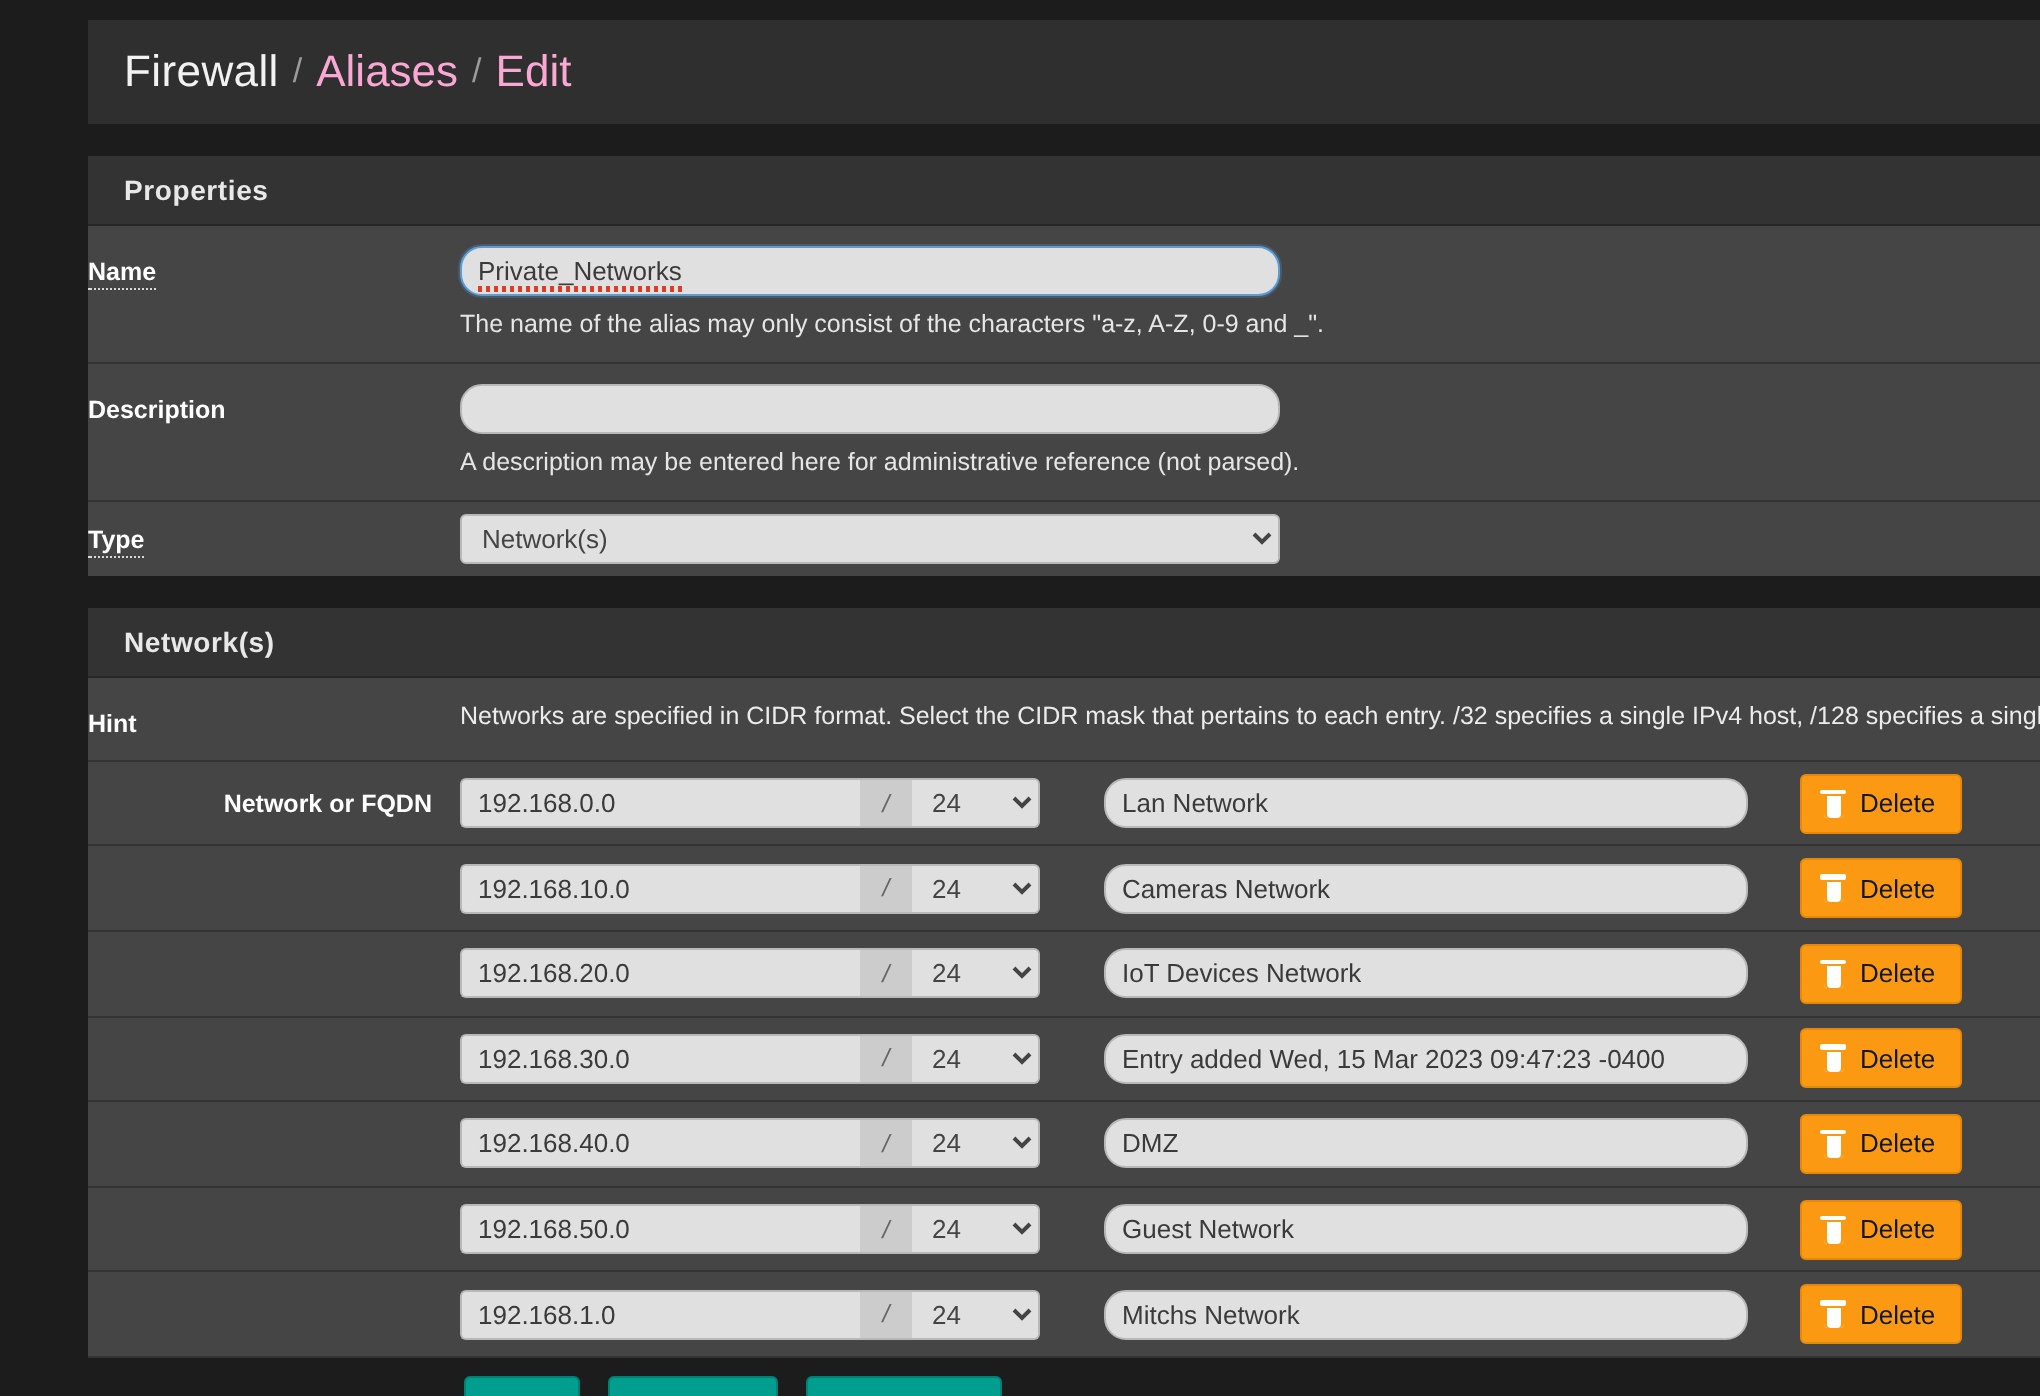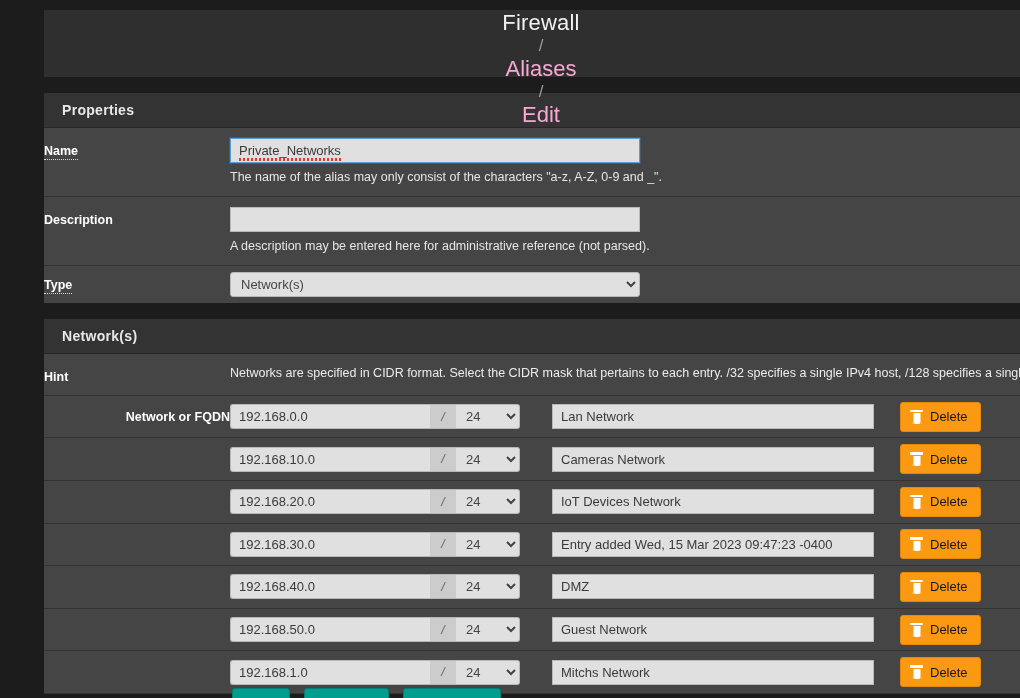--- a/index.html
+++ b/index.html
@@ -23,26 +23,25 @@
   .content-wrap {
     position: absolute;
     left: 44px;
     top: 10px;
     width: 1000px;
   }
 
   
   .breadcrumb-bar {
     background: #2f2f2f;
-    height: 67px;
+    height: 52px;
     display: flex;
     align-items: center;
     padding: 0 0 0 18px;
     width: 976px;
-    flex-direction: column;
   }
   .bc-title {
     color: #f2f2f2;
     font-size: 22px;
     font-weight: 400;
     letter-spacing: .2px;
   }
   .bc-sep {
     color: #9b9b9b;
     font-size: 17px;
@@ -91,21 +90,21 @@
   }
   .lbl .dotted {
     border-bottom: 1px dotted #d8d8d8;
     padding-bottom: 1px;
   }
   .field { flex: 1 1 auto; padding-right: 10px; }
 
   .txt-input {
     background: #e0e0e0;
     border: 1px solid #b8b8b8;
-    border-radius: 0;
+    border-radius: 11px;
     color: #3a3a3a;
     font-family: "Liberation Sans", sans-serif;
     font-size: 13px;
     padding: 4px 8px;
     height: 25px;
     outline: none;
   }
   .name-input {
     width: 410px;
     border: 1px solid #5b9dd9;
@@ -156,21 +155,21 @@
     align-items: center;
     border-bottom: 1px solid #333333;
     background: #454545;
     height: 42.6px;
     padding: 0;
   }
   .net-lbl {
     width: 186px;
     flex: 0 0 186px;
     text-align: right;
-    padding-right: 0;
+    padding-right: 14px;
     color: #ffffff;
     font-size: 12.5px;
     font-weight: bold;
   }
   .input-group { display: flex; align-items: stretch; }
   .ip-input {
     width: 200px;
     border-radius: 3px 0 0 3px;
     border-right: none;
   }

